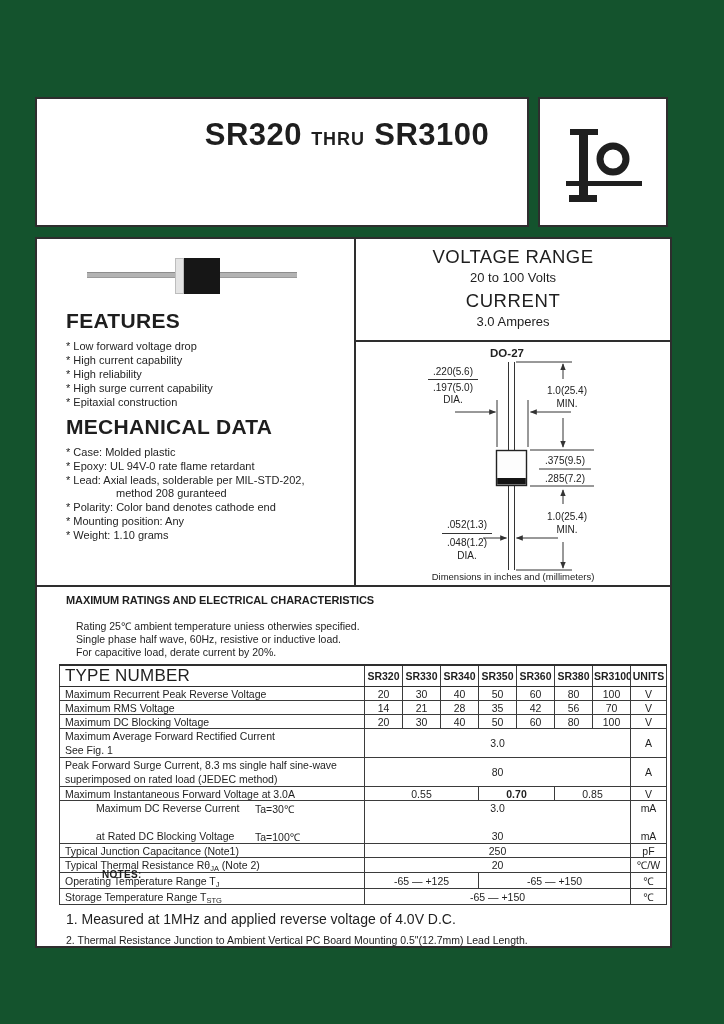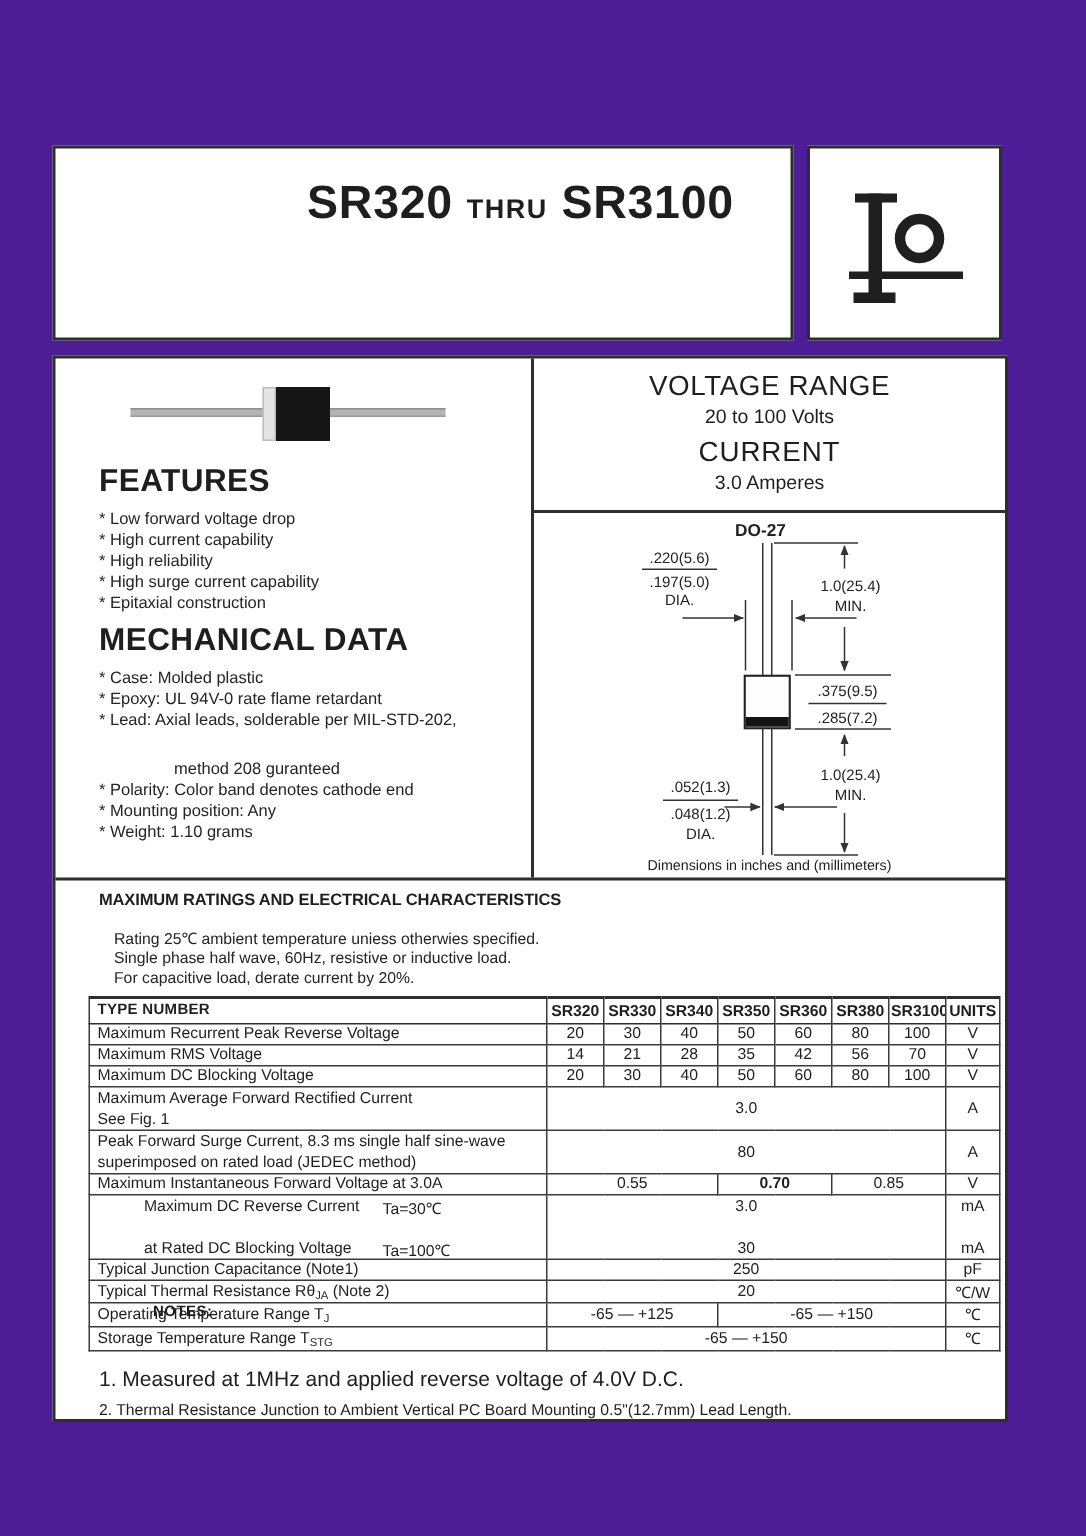--- a/index.html
+++ b/index.html
@@ -1,17 +1,17 @@
 <!DOCTYPE html>
 <html><head>
 <meta charset="utf-8">
 <style>
   * { margin:0; padding:0; box-sizing:border-box; }
   body { background:#fff; font-family:"Liberation Sans", sans-serif; color:#1e1e1e; }
-  .page { position:relative; width:724px; height:1024px; background:#4c1d95; overflow:hidden; }
+  .page { position:relative; width:724px; height:1024px; background:#14532d; overflow:hidden; }
 
   .box { position:absolute; border:2px solid #2e2e2e; background:#fff; }
   .title-box { left:35px; top:97px; width:494px; height:130px; }
   .logo-box  { left:538px; top:97px; width:130px; height:130px; }
   .main-box  { left:35px; top:237px; width:637px; height:711px; }
 
   .main-title { position:absolute; left:140px; top:18px; width:340px; text-align:center;
                 font-weight:bold; font-size:31px; letter-spacing:.5px; white-space:nowrap; }
   .main-title .thru { font-size:18px; letter-spacing:1px; }
   .subtitle { position:absolute; left:15px; top:183px; font-size:15px; letter-spacing:.2px; }
@@ -24,42 +24,42 @@
   .diode { position:absolute; left:50px; top:19px; width:210px; height:36px; }
   .diode .lead { position:absolute; left:0; top:14px; width:210px; height:6px;
                  background:#b3b3b3; border-top:1px solid #8d8d8d; border-bottom:1px solid #9a9a9a; }
   .diode .band { position:absolute; left:88px; top:0; width:9px; height:36px;
                  background:#e4e4e4; border:1px solid #bdbdbd; }
   .diode .bodyb { position:absolute; left:97px; top:0; width:36px; height:36px; background:#161616; }
 
   .h-feat { position:absolute; font-weight:bold; font-size:21px; letter-spacing:.3px; }
   .list { position:absolute; font-size:11px; line-height:14px; color:#242424; }
   .mech-list { line-height:13.8px; }
-  .mech-list div:nth-child(4) { padding-left:50px;margin-top:20px; }
+  .mech-list div:nth-child(4) { padding-left:50px; }
 
   .vr-block { position:absolute; left:319px; top:7px; width:314px; text-align:center; }
   .vr-big   { font-size:18.5px; letter-spacing:.4px; }
   .vr-small { font-size:13px; margin-top:2px; }
   .vr-big2  { font-size:18.5px; letter-spacing:.6px; margin-top:5px; }
 
   .do27-svg { position:absolute; left:319px; top:103px; }
   .do27-svg text { font-family:"Liberation Sans", sans-serif; font-size:10px; fill:#222; }
   .do27-svg .ttl { font-weight:bold; font-size:11.5px; }
   .do27-svg .ftn { font-size:9.5px; }
 
   .h-max { position:absolute; left:29px; top:355px; font-weight:bold; font-size:11px; letter-spacing:-0.1px; }
   .preamble { position:absolute; left:39px; top:381px; font-size:10.5px; line-height:13px; color:#242424; }
 
   table.ratings { position:absolute; left:22px; top:425px; width:607px;
                   border-collapse:collapse; table-layout:fixed; }
   .ratings td { border:1px solid #3b3b3b; font-size:10.5px; color:#1e1e1e;
                 text-align:center; vertical-align:middle; padding:0 1px; overflow:hidden; white-space:nowrap; }
   .ratings .lbl { text-align:left; padding-left:5px; position:relative; }
   .ratings tr.hd td { font-weight:bold; font-size:10.5px; border-top:2px solid #2e2e2e; border-bottom:1.5px solid #2e2e2e; }
-  .ratings tr.hd .lbl { font-size:10px; font-weight:bold; letter-spacing:.2px; }
+  .ratings tr.hd .lbl { font-size:17px; font-weight:normal; letter-spacing:.2px; }
   .r14 td { height:14px; } .r15 td { height:15px; } .r16 td { height:16px; } .r17 td { height:17px; }
   .r29 td { height:29px; } .r43 td { height:43px; }
   .stack { display:flex; flex-direction:column; justify-content:space-between; height:100%; padding:1px 0; }
   .stack .ln { display:block; text-align:left; }
   .stack.ctr .ln { text-align:center; }
   .vbot { vertical-align:bottom; padding-bottom:1px; }
   .cond { position:absolute; left:190px; top:auto; }
   .condwrap { position:relative;padding-left:31px; }
   .bold { font-weight:bold; }
   sub.sb { font-size:7.5px; vertical-align:baseline; position:relative; top:2px; letter-spacing:0; }

